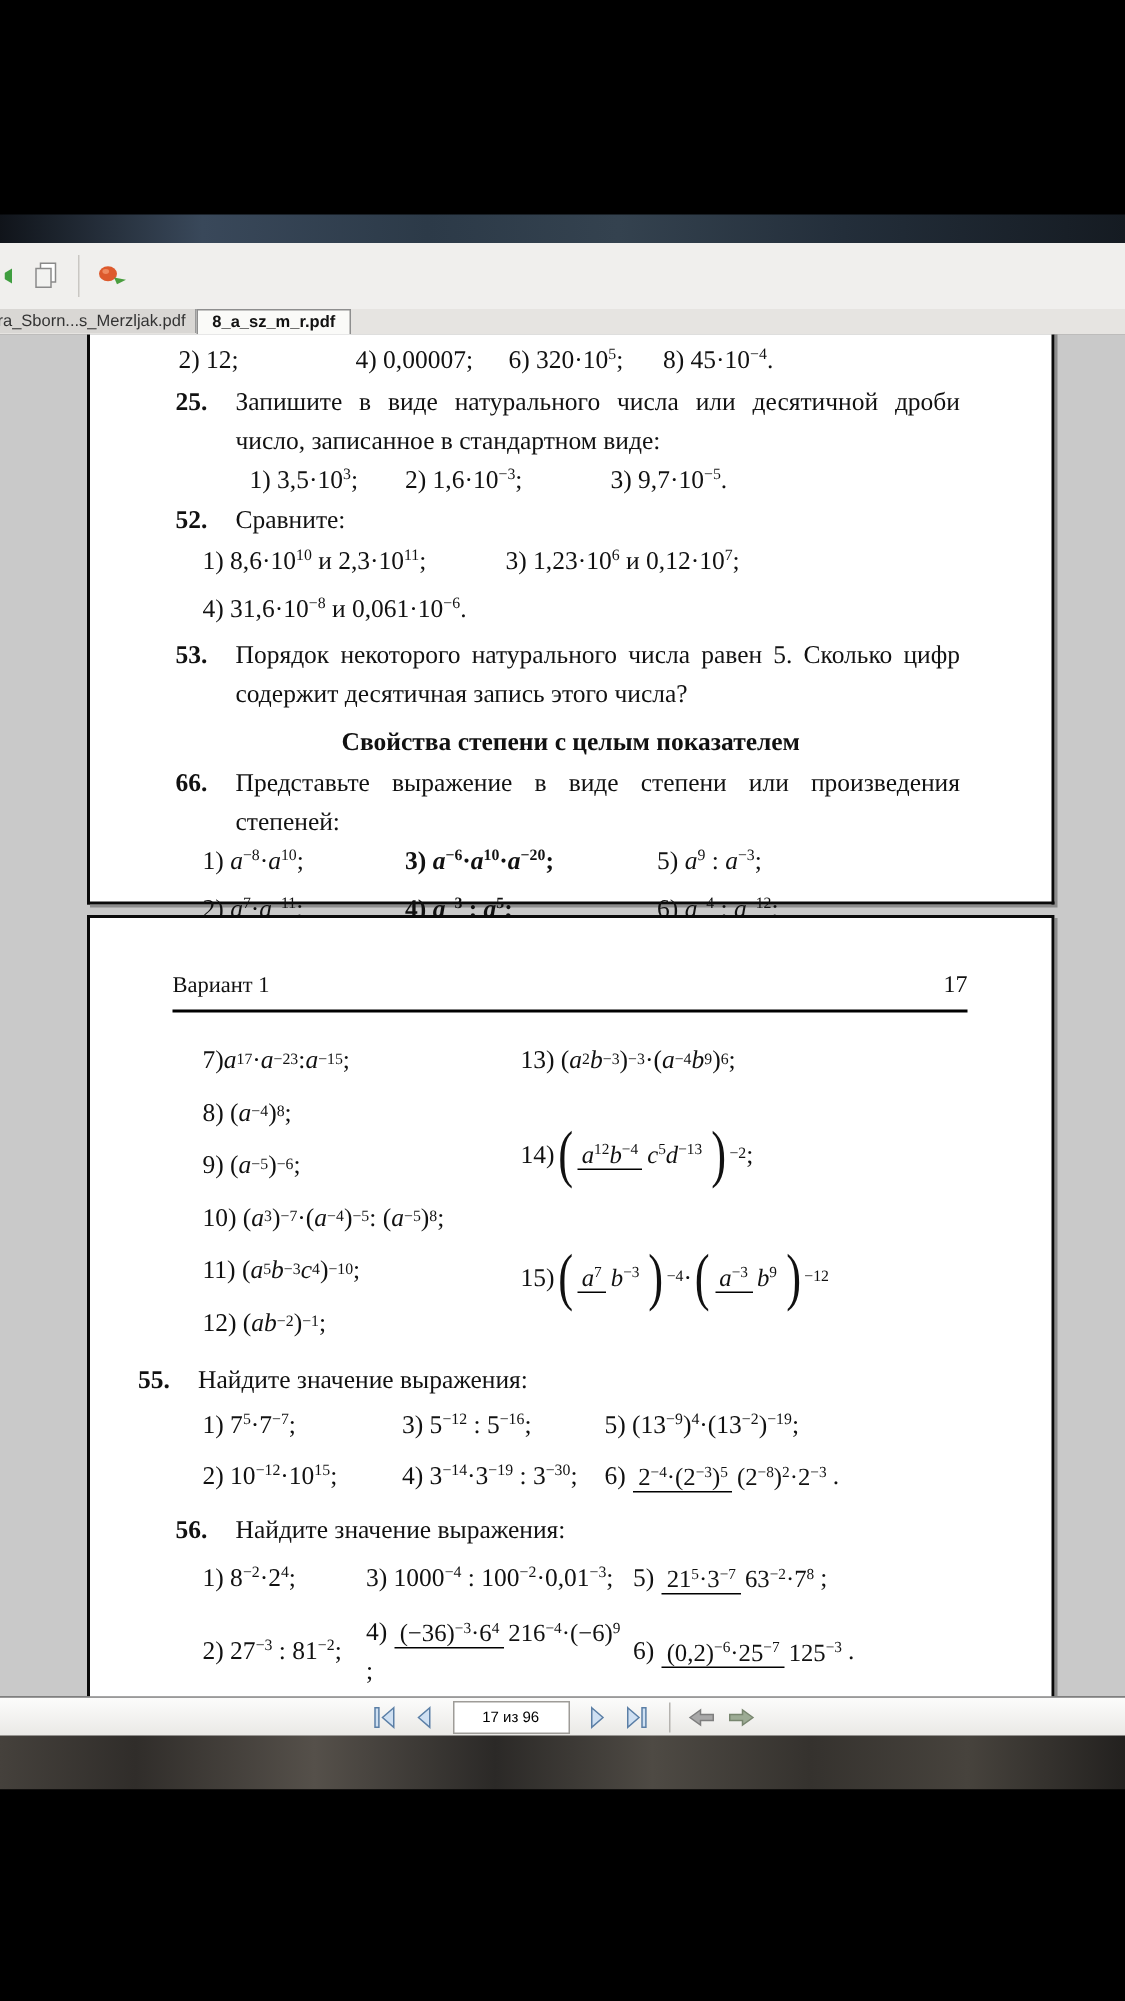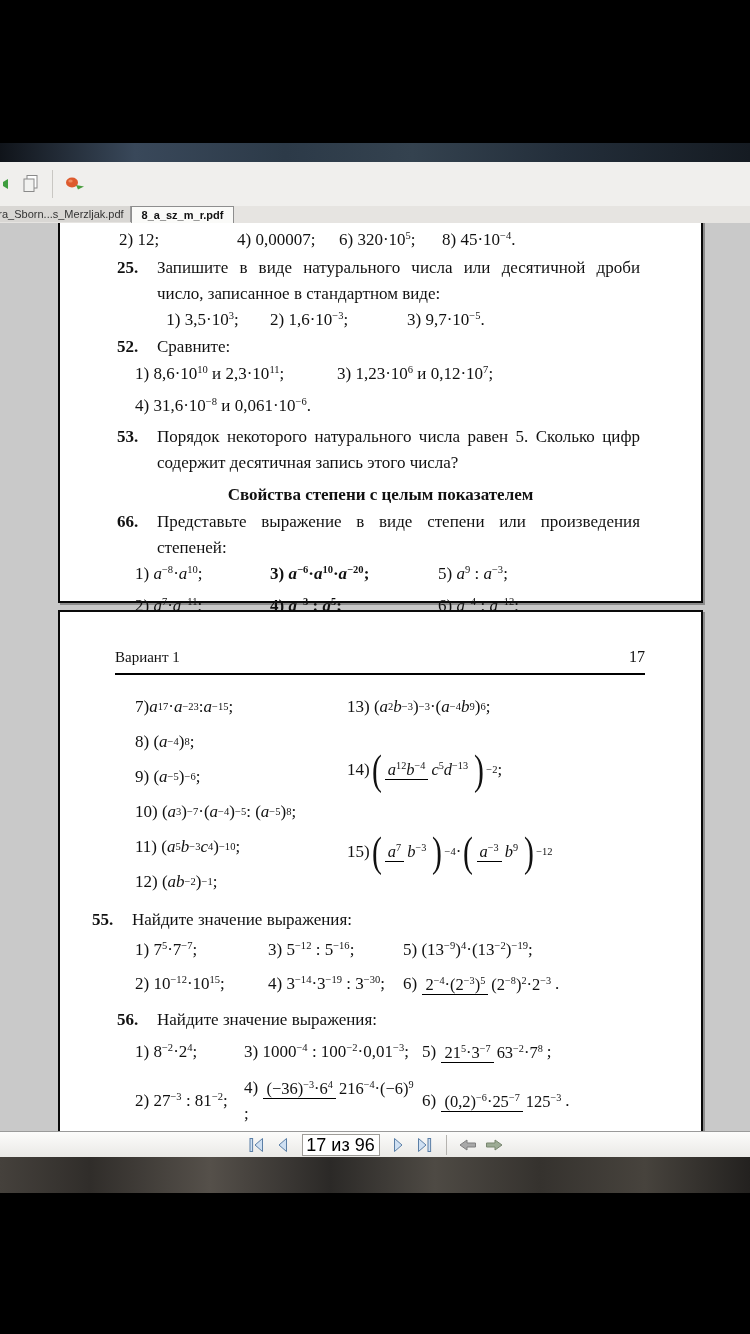--- a/index.html
+++ b/index.html
@@ -74,21 +74,21 @@
   .bfr + sup{vertical-align:2.0em;}
 
   
   .navbar{position:absolute;left:0;top:1131px;width:750px;height:26px;
     background:linear-gradient(#fcfcfb,#e9e8e5);border-top:1px solid #9a9a9a;
     display:flex;align-items:center;justify-content:center;
     font-family:"Liberation Sans",sans-serif;}
   .navbtn{display:inline-flex;align-items:center;justify-content:center;
     width:24px;height:22px;margin:0 1px;}
   .pagefield{width:72px;height:18px;border:1px solid #9e9c98;background:#fff;
-    text-align:center;font-size:18px;font-family:"Liberation Sans",sans-serif;margin:0 6px;}
+    text-align:center;font-size:10px;font-family:"Liberation Sans",sans-serif;margin:0 6px;}
   .navsep{width:1px;height:20px;background:#b5b3af;margin:0 8px;}
 </style>
 </head>
 <body>
 
 <div id="screen">
 
   <div class="top-black"></div>
   <div class="blurband-top"></div>
 

